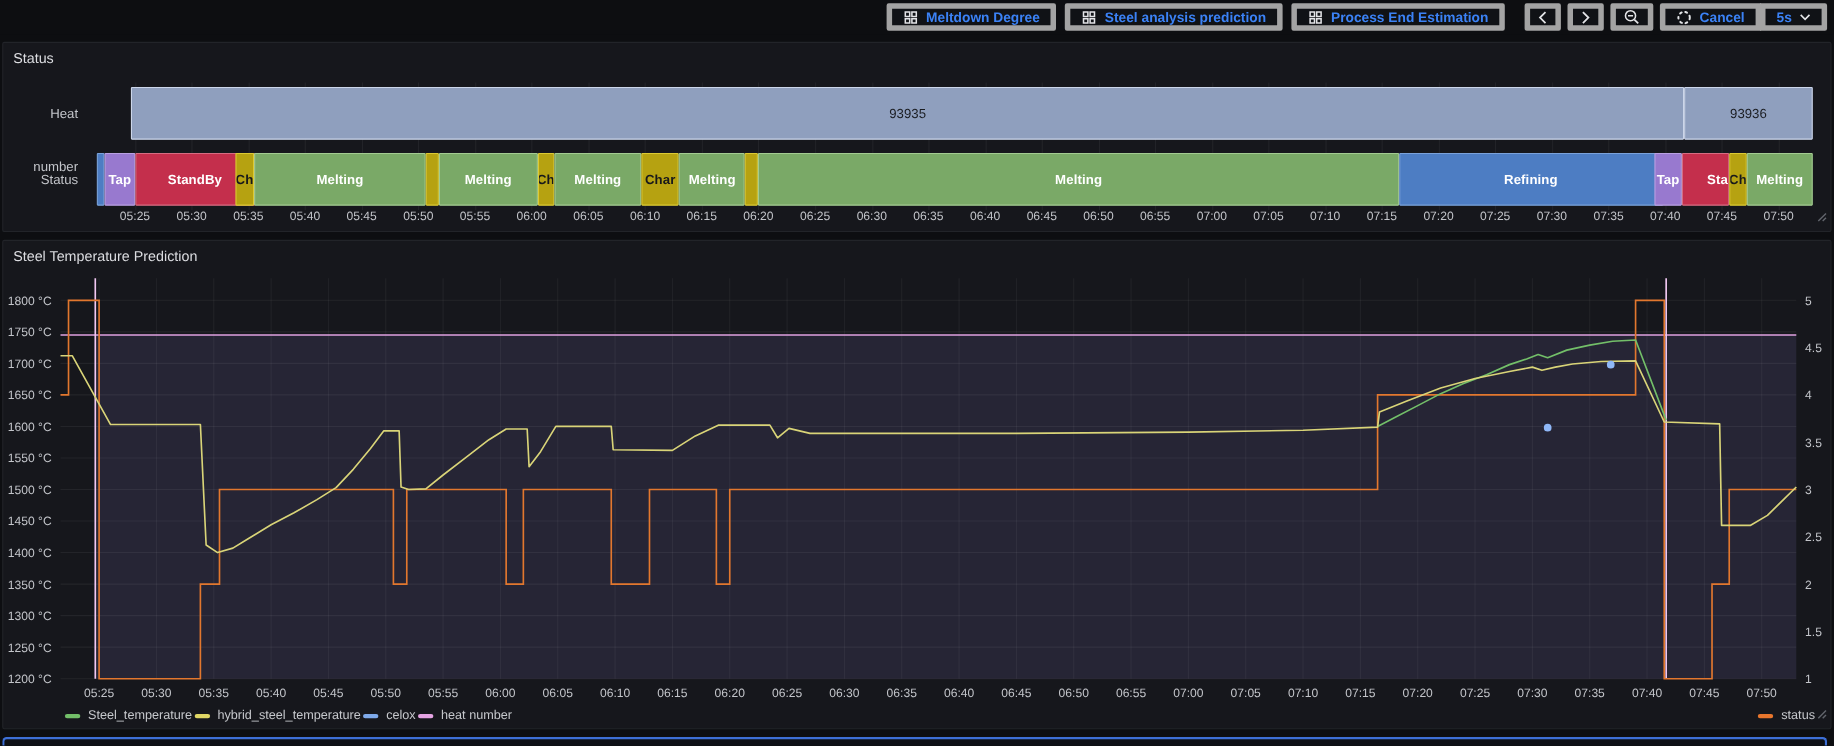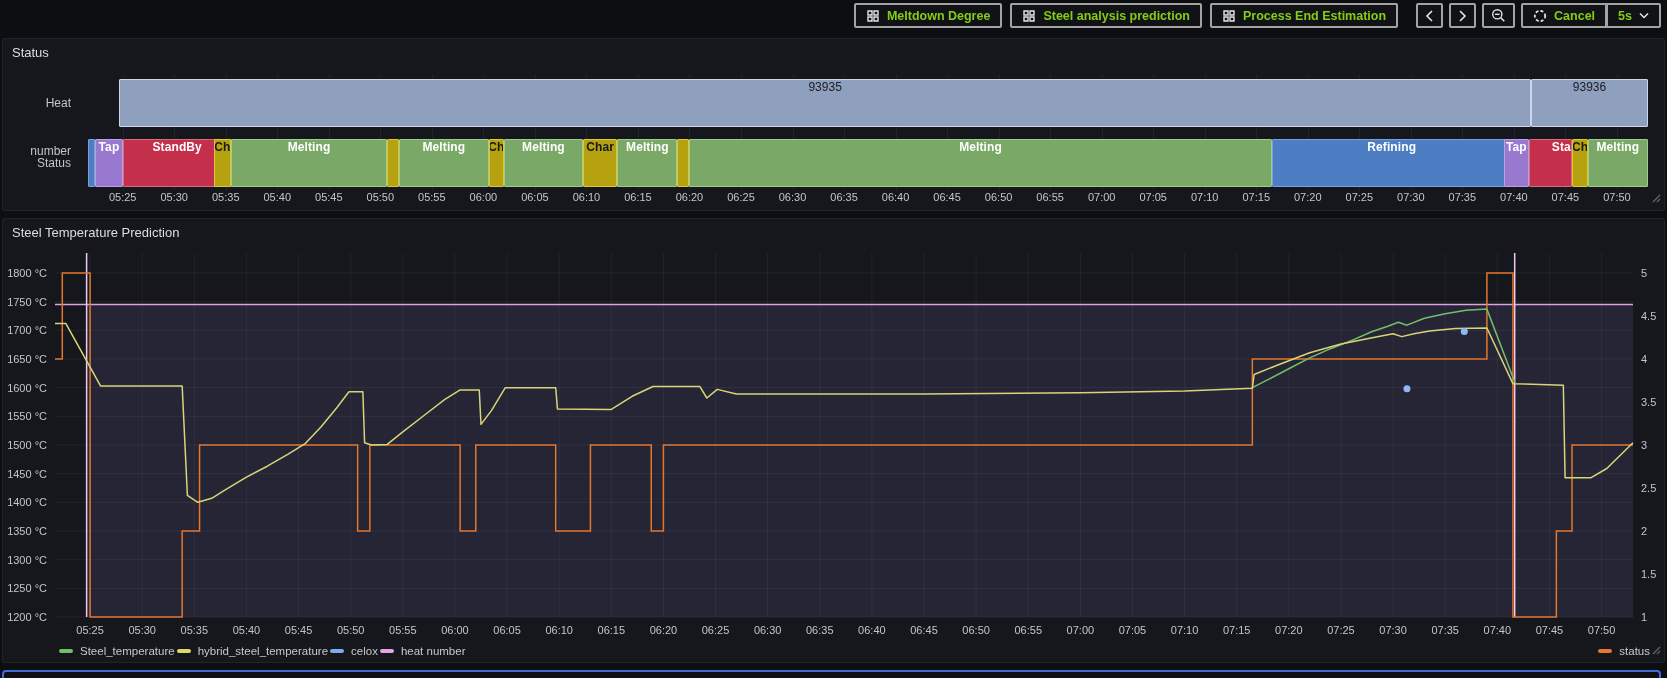--- a/index.html
+++ b/index.html
@@ -3,21 +3,21 @@
 <meta charset="utf-8">
 <style>
   html,body{margin:0;padding:0}
   body{width:1667px;height:678px;position:relative;overflow:hidden;background:#0d0e11;
        font-family:"Liberation Sans",sans-serif;color:#d8d9dd;-webkit-font-smoothing:antialiased}
   
   .toolbar{position:absolute;top:0;left:0;width:1667px;height:31px;display:flex;align-items:center;
            padding:0 6px;box-sizing:border-box;gap:8px;background:#0d0e11}
   .tb-spacer{flex:1}
   .tb-btn{display:flex;align-items:center;gap:7px;height:25px;padding:0 10px;background:#101216;
-          border:2px solid #a3a3a3;border-radius:2px;color:#84cc16;font-size:12.5px;font-weight:600;
+          border:5px solid #a3a3a3;border-radius:2px;color:#3b82f6;font-size:12.5px;font-weight:600;
           cursor:pointer;white-space:nowrap}
   .tb-ico{display:flex;align-items:center}
   .tb-nav{display:flex;align-items:center;gap:6px;margin-left:10px}
   .tb-group{display:flex;align-items:stretch}
   .tb-group .tb-btn{border-radius:0}
   .tb-group .tb-btn:first-child{border-radius:2px 0 0 2px}
   .tb-group .tb-btn:last-child{border-radius:0 2px 2px 0;margin-left:-1px}
   .tb-sq{padding:0 7px}
   
   .panel{position:absolute;left:2px;width:1663px;background:#16171c;border:1px solid #222429;
@@ -27,21 +27,21 @@
   .panel-title{position:absolute;top:6px;left:9px;font-size:13px;font-weight:500;color:#dcdde1}
   .resize-handle{position:absolute;right:3px;bottom:3px;opacity:.75}
   
   .tl-label{position:absolute;left:0;width:68px;text-align:right;font-size:12px;color:#c3c5ca}
   #heat-label{top:0;height:48px;line-height:48px}
   #status-label{top:0;height:48px;line-height:48px}
   .tl-row{position:absolute;left:0;width:1663px;height:48px}
   #heat-row{top:40px}
   #status-row{top:100px}
   .bar{position:absolute;top:0;height:48px;box-sizing:border-box;border-radius:1px;display:flex;
-       align-items:flex-start;justify-content:center;overflow:hidden;font-size:12px}
+       align-items:center;justify-content:center;overflow:hidden;font-size:12px}
   .heat-bar{background:#8f9fbe;border:1.5px solid #ccd6ea;color:#1a1c21;font-weight:500}
   .seg{font-weight:700;letter-spacing:.1px}
   .vline{position:absolute;top:36px;height:116px;width:1px;background:rgba(255,255,255,.055)}
   .tl-tick{position:absolute;top:152px;transform:translateX(-50%);font-size:11px;color:#c3c5ca;white-space:nowrap}
   
   #chart-svg{position:absolute;top:26px;left:0}
   #chart-svg text{font-family:"Liberation Sans",sans-serif;font-size:11px;fill:#c3c5ca}
   .legend{position:absolute;left:56px;right:14px;bottom:5px;display:flex;align-items:center;gap:2px;
           font-size:11.5px;color:#c6c8cc}
   .legend-item{display:flex;align-items:center;gap:7px;cursor:pointer;white-space:nowrap}

